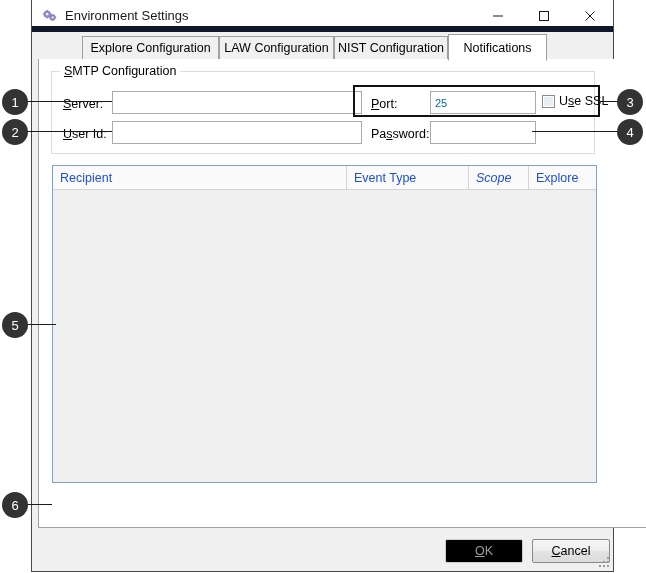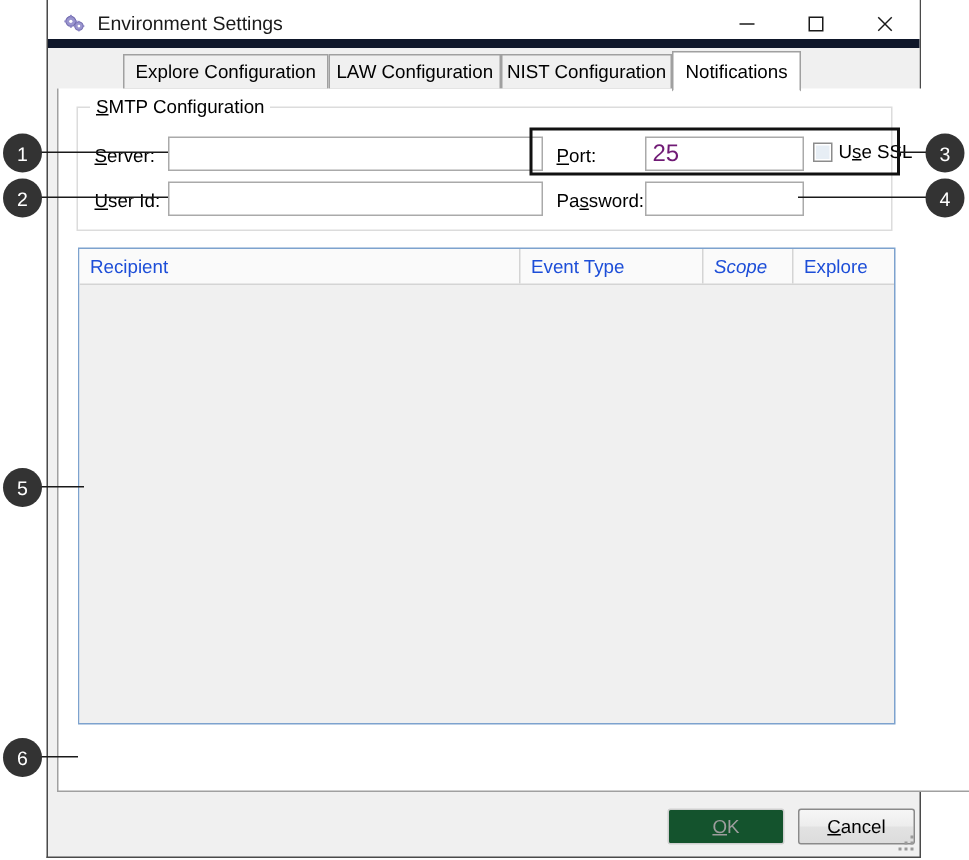--- a/index.html
+++ b/index.html
@@ -140,22 +140,22 @@
     font-size: 12.5px;
     color: #000;
     white-space: nowrap;
   }
   .textbox {
     position: absolute;
     background: #ffffff;
     border: 1px solid #aaaaaa;
     box-sizing: border-box;
     font-family: "Liberation Sans", sans-serif;
-    font-size: 16px;
-    color: #701a75;
+    font-size: 11px;
+    color: #0369a1;
     padding: 0 4px;
     line-height: 22px;
     outline: none;
   }
   u { text-decoration: underline; }
 
   
   #usessl-wrap {
     position: absolute;
     left: 503px;
@@ -240,21 +240,21 @@
     width: 76px;
     height: 25px;
   }
 
   
   #btn-ok {
     left: 413px;
     top: 539px;
     width: 78px;
     height: 24px;
-    background: #14532d;
+    background: #000000;
     border: 1px solid #cfcfcf;
     color: #9d9d9d;
   }
   #btn-cancel {
     left: 500px;
     top: 539px;
     width: 78px;
     height: 24px;
     background: linear-gradient(to bottom, #f6f6f6 0%, #ededed 48%, #e2e2e2 52%, #dcdcdc 100%);
     border: 1px solid #8a8a8a;
@@ -346,21 +346,21 @@
   <div id="tabstrip">
     <div class="tab" style="left:6px; width:137px;">
         <span>Explore Configuration</span>
       </div>
     <div class="tab" style="left:143px; width:115px;">
         <span>LAW Configuration</span>
       </div>
     <div class="tab" style="left:258px; width:114px;align-items:center;">
         <span>NIST Configuration</span>
       </div>
-    <div class="tab active" style="left:372px; width:86px;align-items:center;">
+    <div class="tab active" style="left:372px; width:99px;align-items:center;">
         <span>Notifications</span>
       </div>
   </div>
 
   <div id="tabpage">
 
     <div id="groupbox">
       <span id="groupbox-title"><u>S</u>MTP Configuration</span>
     </div>
 

